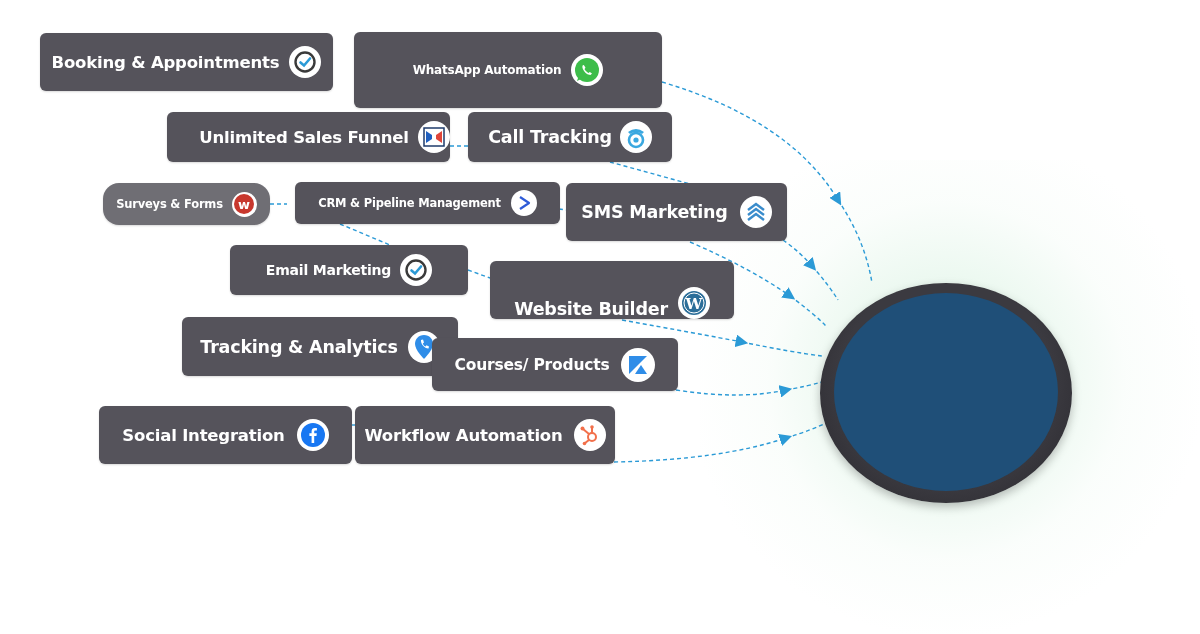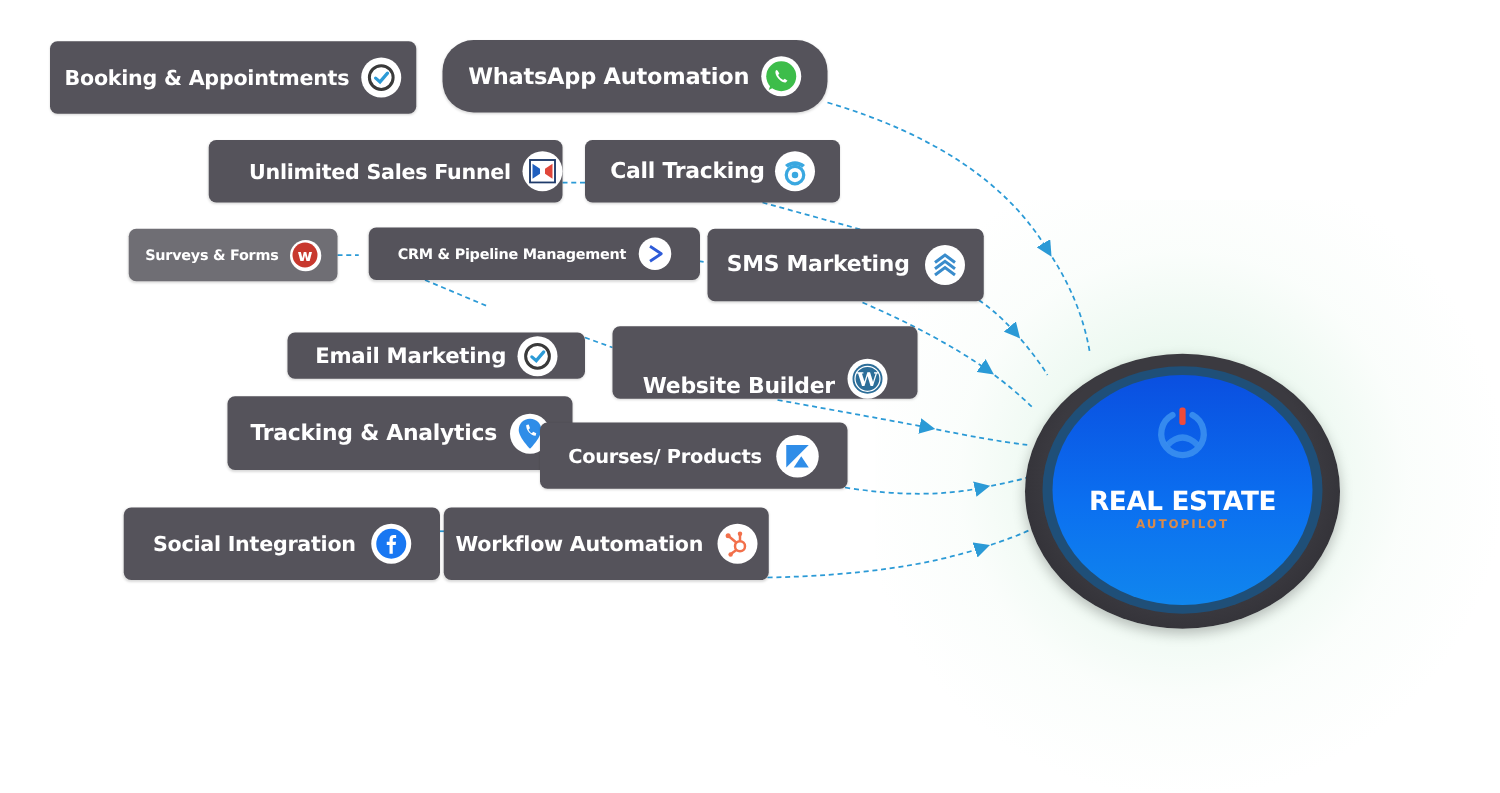--- a/index.html
+++ b/index.html
@@ -97,21 +97,21 @@
 <div class="card" style="left:40px;top:33px;width:293px;height:58px;font-size:16.5px;">
   <span class="label">Booking &amp; Appointments</span>
   <span class="icon" style="width:32px;height:32px;margin-left:10px;">
     <svg width="24" height="24" viewBox="0 0 24 24">
         <circle cx="12" cy="12" r="9.5" fill="none" stroke="#3a3a3a" stroke-width="2.4"></circle>
         <path d="M7.5,12.5 L11,15.5 L17,8.5" fill="none" stroke="#2b9ad6" stroke-width="2.6" stroke-linecap="round"></path>
       </svg>
   </span>
 </div>
 
-<div class="card" style="left:354px;top:32px;width:308px;height:58px;font-size:18px;border-radius:25px;">
+<div class="card" style="left:354px;top:32px;width:308px;height:76px;font-size:12px;">
   <span class="label">WhatsApp Automation</span>
   <span class="icon" style="width:32px;height:32px;margin-left:10px;">
     <svg width="28" height="28" viewBox="0 0 28 28">
         <circle cx="14" cy="14" r="12" fill="#3dbd4a"></circle>
         <path d="M4,25 L6,19 L10,22 z" fill="#3dbd4a"></path>
         <path d="M10,9 C9,10 9,12 11,15 C13,18 16,19 17.5,19 L19,17.5 L16.8,16 L15.5,17 C14,16.3 12.2,14.5 11.5,13 L12.5,11.7 L11,9.3 z" fill="#fff"></path>
       </svg>
   </span>
 </div>
 
@@ -130,21 +130,21 @@
   <span class="label">Call Tracking</span>
   <span class="icon" style="width:32px;height:32px;margin-left:8px;">
     <svg width="22" height="24" viewBox="0 0 22 24">
         <path d="M3,7 Q11,1 19,7 L17,9 Q11,5 5,9 z" fill="#3aa8e0"></path>
         <circle cx="11" cy="15" r="7" fill="none" stroke="#3aa8e0" stroke-width="2.6"></circle>
         <circle cx="11" cy="15" r="2.6" fill="#3aa8e0"></circle>
       </svg>
   </span>
 </div>
 
-<div class="card light" style="left:103px;top:183px;width:167px;height:42px;font-size:11.5px;">
+<div class="card light" style="left:103px;top:183px;width:167px;height:42px;font-size:11.5px;border-radius:16px;">
   <span class="label">Surveys &amp; Forms</span>
   <span class="icon" style="width:25px;height:25px;margin-left:9px;">
     <svg width="22" height="22" viewBox="0 0 22 22">
         <circle cx="11" cy="11" r="10" fill="#c8382e"></circle>
         <text x="11" y="15.5" text-anchor="middle" font-size="13" font-weight="bold" fill="#fff" font-family="DejaVu Sans, sans-serif">w</text>
       </svg>
   </span>
 </div>
 
 <div class="card" style="left:295px;top:182px;width:265px;height:42px;font-size:11.5px;">
@@ -162,21 +162,21 @@
     <svg width="22" height="22" viewBox="0 0 22 22">
         <g fill="none" stroke="#3a8ccc" stroke-width="2.4">
           <path d="M3,9 L11,3 L19,9"></path>
           <path d="M3,14 L11,8 L19,14"></path>
           <path d="M3,19 L11,13 L19,19"></path>
         </g>
       </svg>
   </span>
 </div>
 
-<div class="card" style="left:230px;top:245px;width:238px;height:37px;font-size:17px;margin-top:21px;">
+<div class="card" style="left:230px;top:245px;width:238px;height:50px;font-size:14px;">
   <span class="label">Email Marketing</span>
   <span class="icon" style="width:32px;height:32px;margin-left:9px;">
     <svg width="24" height="24" viewBox="0 0 24 24">
         <circle cx="12" cy="12" r="9.5" fill="none" stroke="#3a3a3a" stroke-width="2.4"></circle>
         <path d="M7.5,12.5 L11,15.5 L17,8.5" fill="none" stroke="#2b9ad6" stroke-width="2.6" stroke-linecap="round"></path>
       </svg>
   </span>
 </div>
 
 <div class="card" style="left:490px;top:261px;width:244px;height:58px;font-size:17.5px;align-items:flex-end;">
@@ -233,22 +233,13 @@
         <circle cx="14" cy="4" r="1.8" fill="#f2704b"></circle>
         <circle cx="4.5" cy="5.5" r="2" fill="#f2704b"></circle>
         <circle cx="6.5" cy="20.5" r="1.8" fill="#f2704b"></circle>
       </svg>
   </span>
 </div>
 
 <div class="hub">
   <div class="hub-outer"></div>
   <div class="hub-ring"></div>
-  <div class="hub-inner">
-    <svg class="logo" width="48" height="44" viewBox="0 0 48 44">
-      <path d="M16,8 A17,17 0 1 0 32,8" fill="none" stroke="#3a8ff0" stroke-width="5" stroke-linecap="round" opacity="0.9"></path>
-      <path d="M12,32 Q24,20 36,32" fill="none" stroke="#3a8ff0" stroke-width="5" opacity="0.85"></path>
-      <rect x="21.5" y="2" width="5" height="14" rx="2" fill="#f04a3a"></rect>
-    </svg>
-    <div class="hub-title">REAL ESTATE</div>
-    <div class="hub-sub">AUTOPILOT</div>
-  </div>
 </div>
 
 </body></html>

